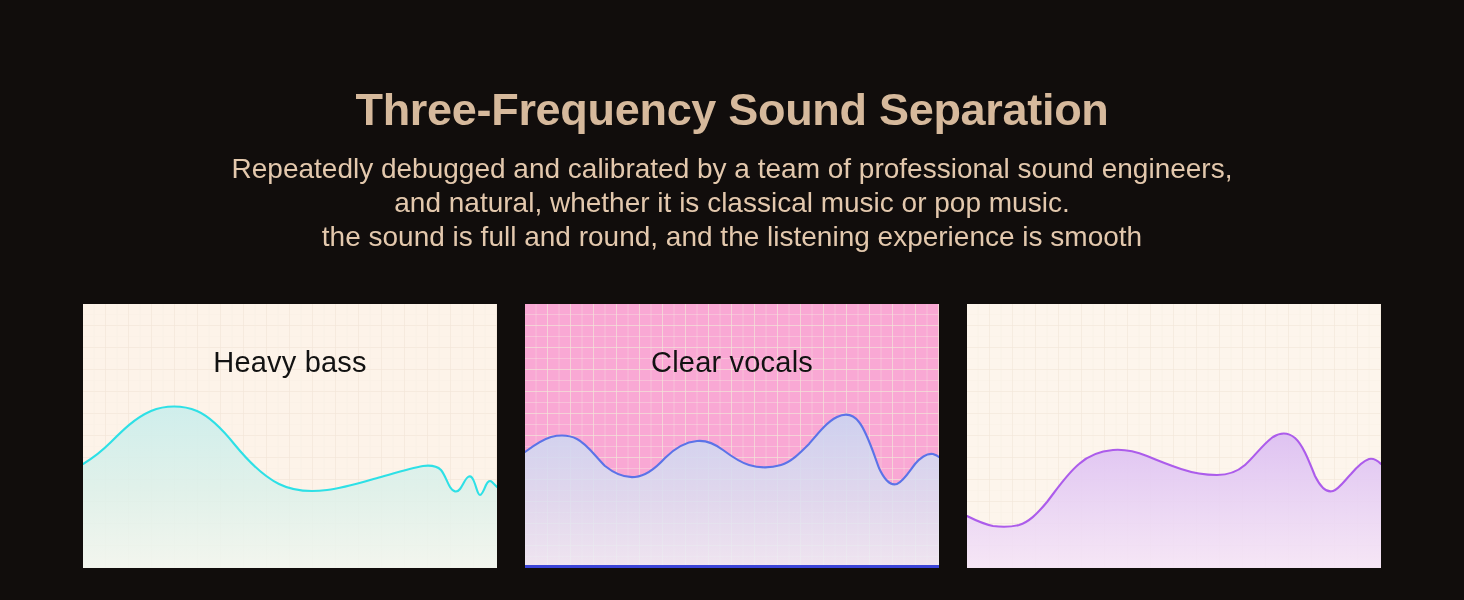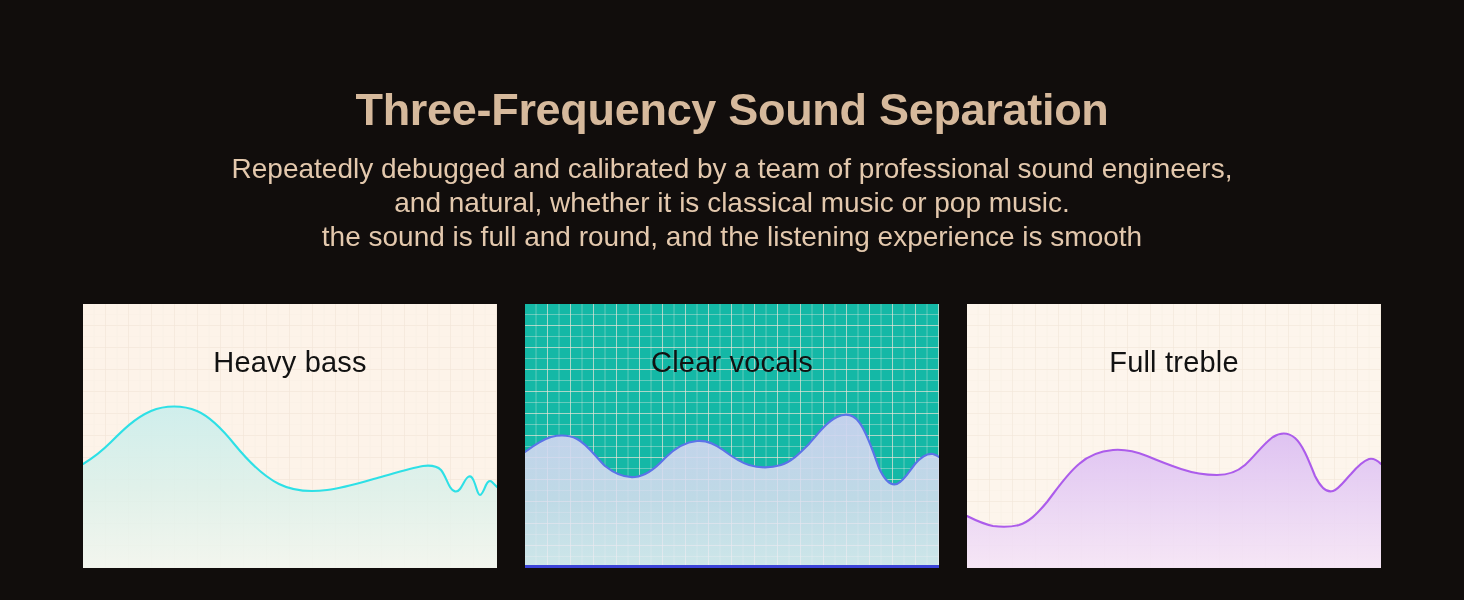--- a/index.html
+++ b/index.html
@@ -95,21 +95,21 @@
     font-size: 29px;
     font-weight: 400;
     color: #121212;
     letter-spacing: 0.2px;
     z-index: 3;
     font-family: "Liberation Sans", sans-serif;
   }
 
   
   .panel-bass  { background: #fdf3e9; }
-  .panel-vocal { background: #14b8a6; }
+  .panel-vocal { background: #f9a8d4; }
   .panel-treble{ background: #fdf5ec; }
 
   .bottom-rule {
     position: absolute;
     left: 0;
     bottom: 0;
     width: 100%;
     height: 3px;
     background: #3b44d8;
     z-index: 4;
@@ -313,17 +313,16 @@
                  C 260,171 270,168 278,161
                  C 288,152 296,140 306,133
                  C 314,128 322,129 328,134
                  C 336,141 342,157 348,172
                  C 354,184 360,189 366,187
                  C 372,185 378,176 384,170
                  C 390,163 396,157 402,155
                  C 406,154 410,156 414,160" fill="none" stroke="#ac5ceb" stroke-width="2.1" stroke-linecap="round" stroke-linejoin="round"></path>
       </svg>
 
-      <div class="panel-label">Full treble</div>
     </div>
 
   </div>
 </div>
 
 </body></html>

